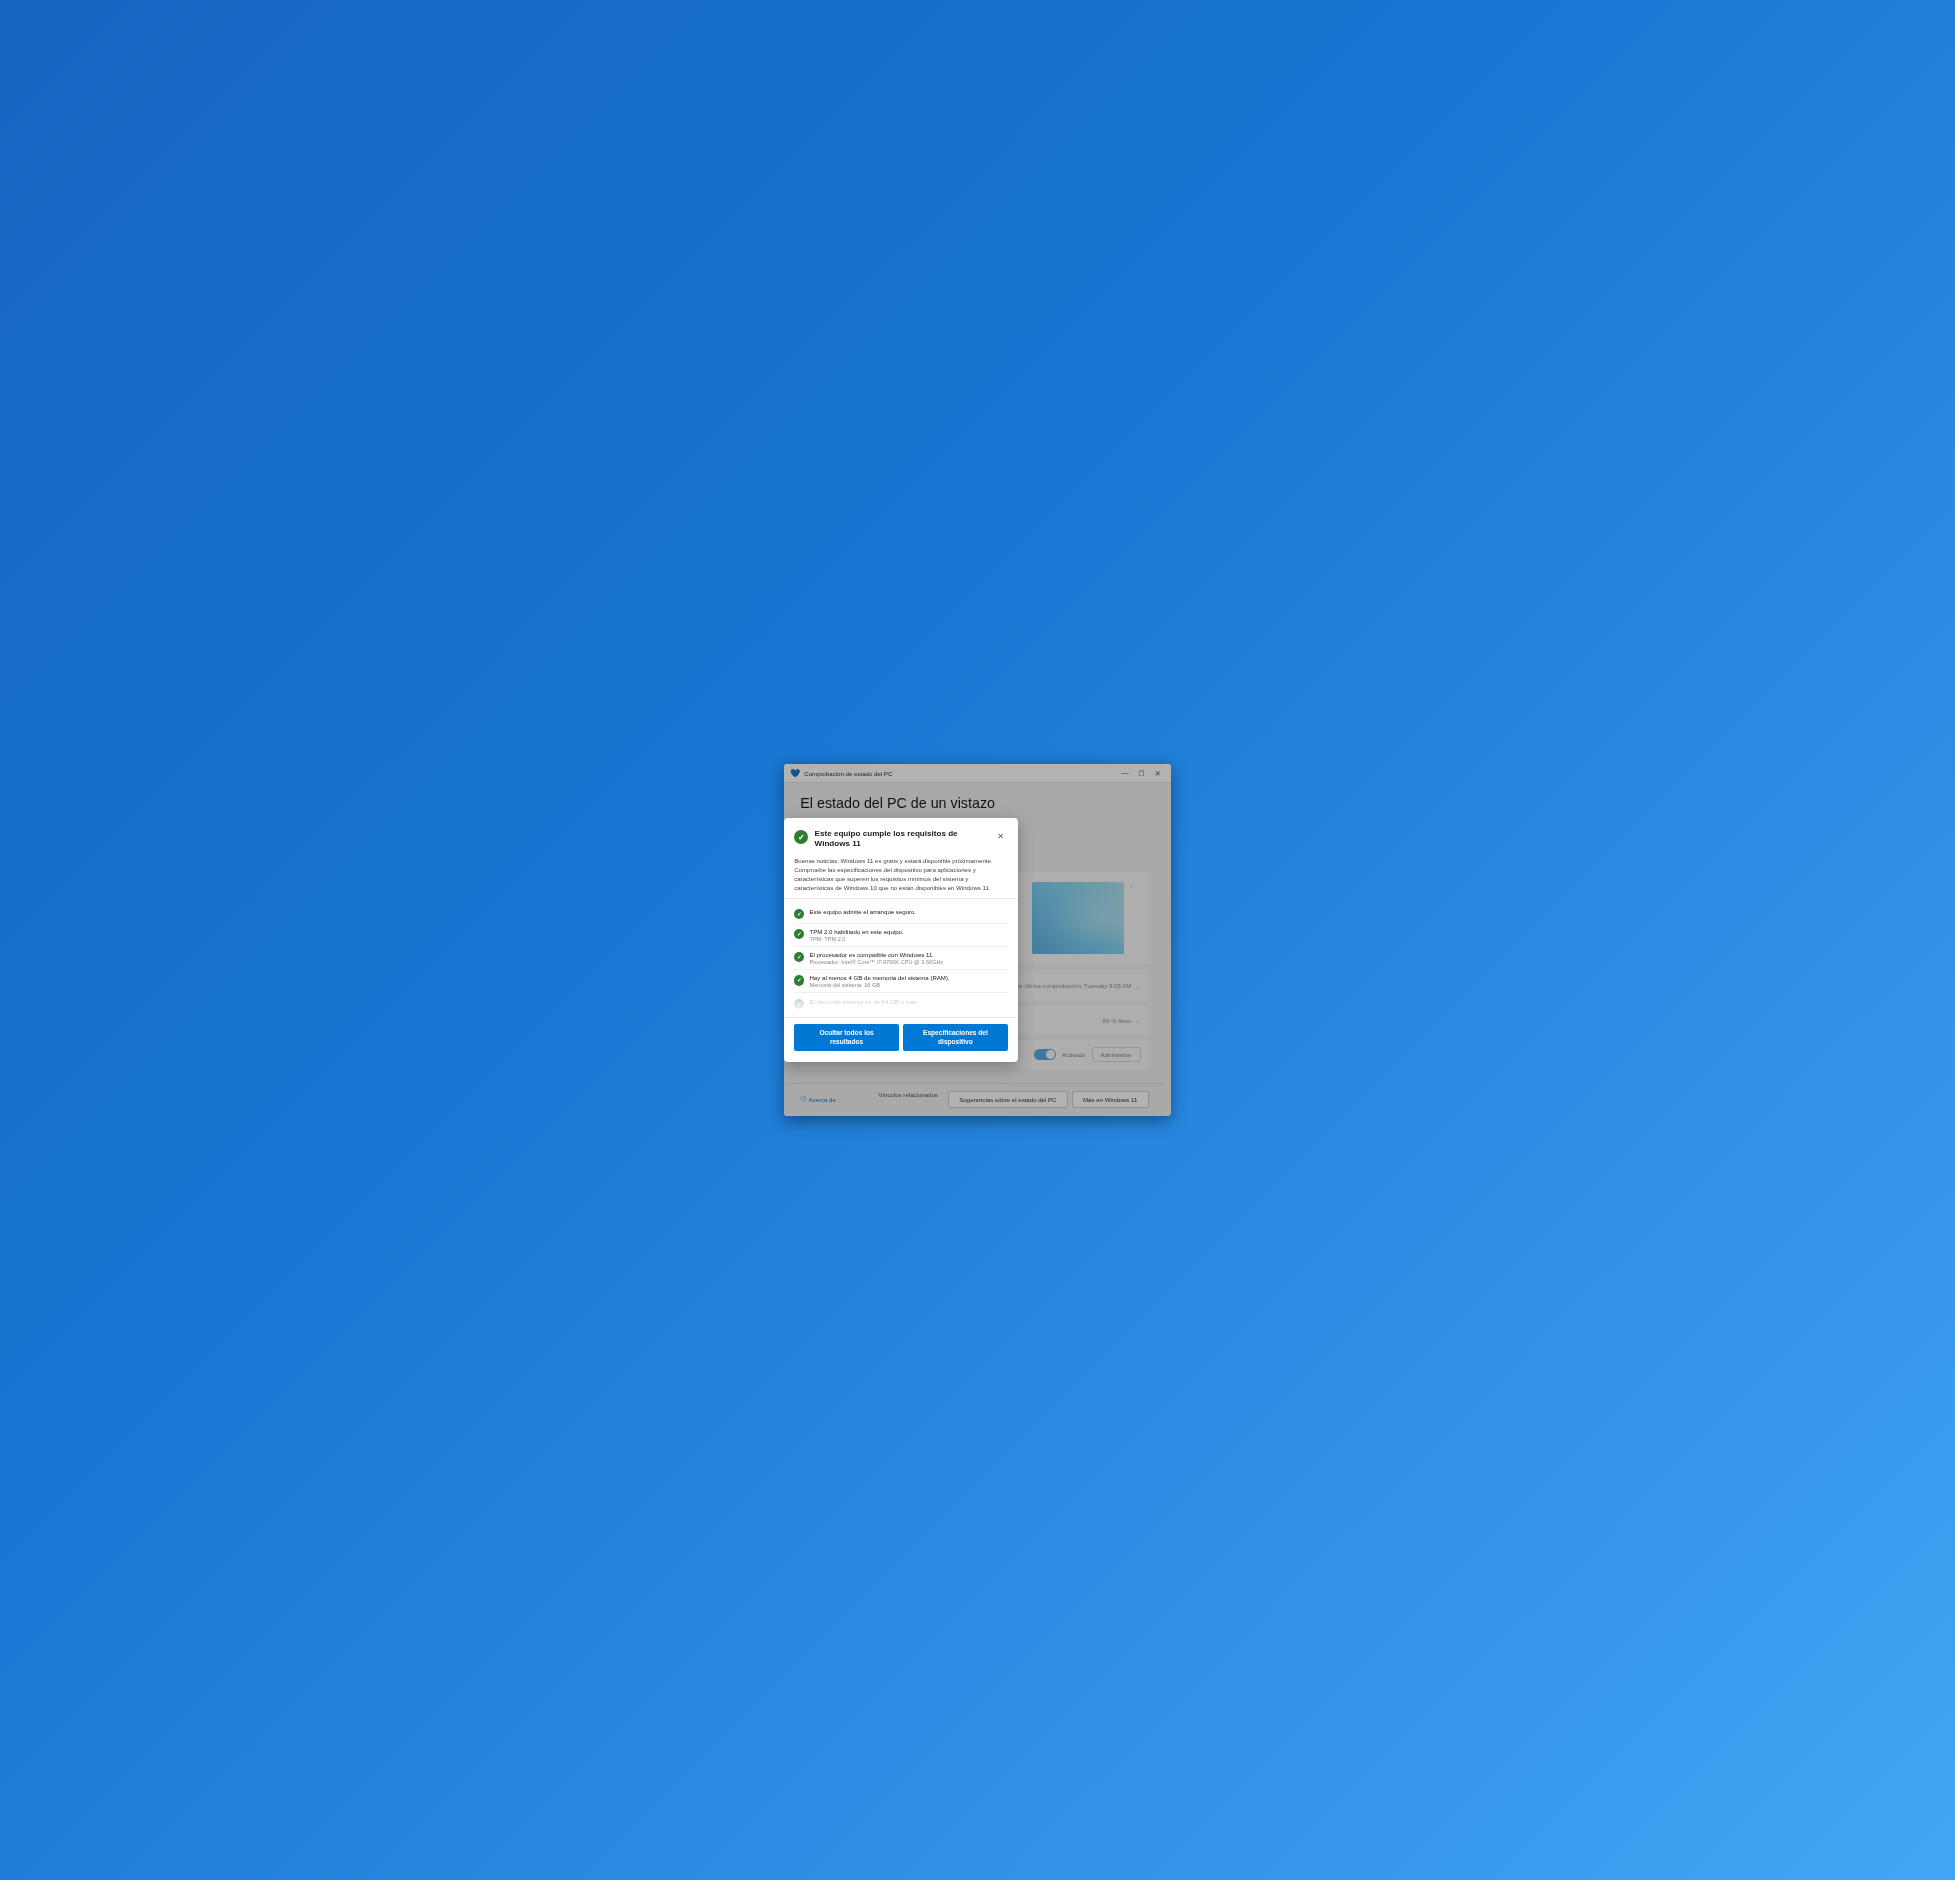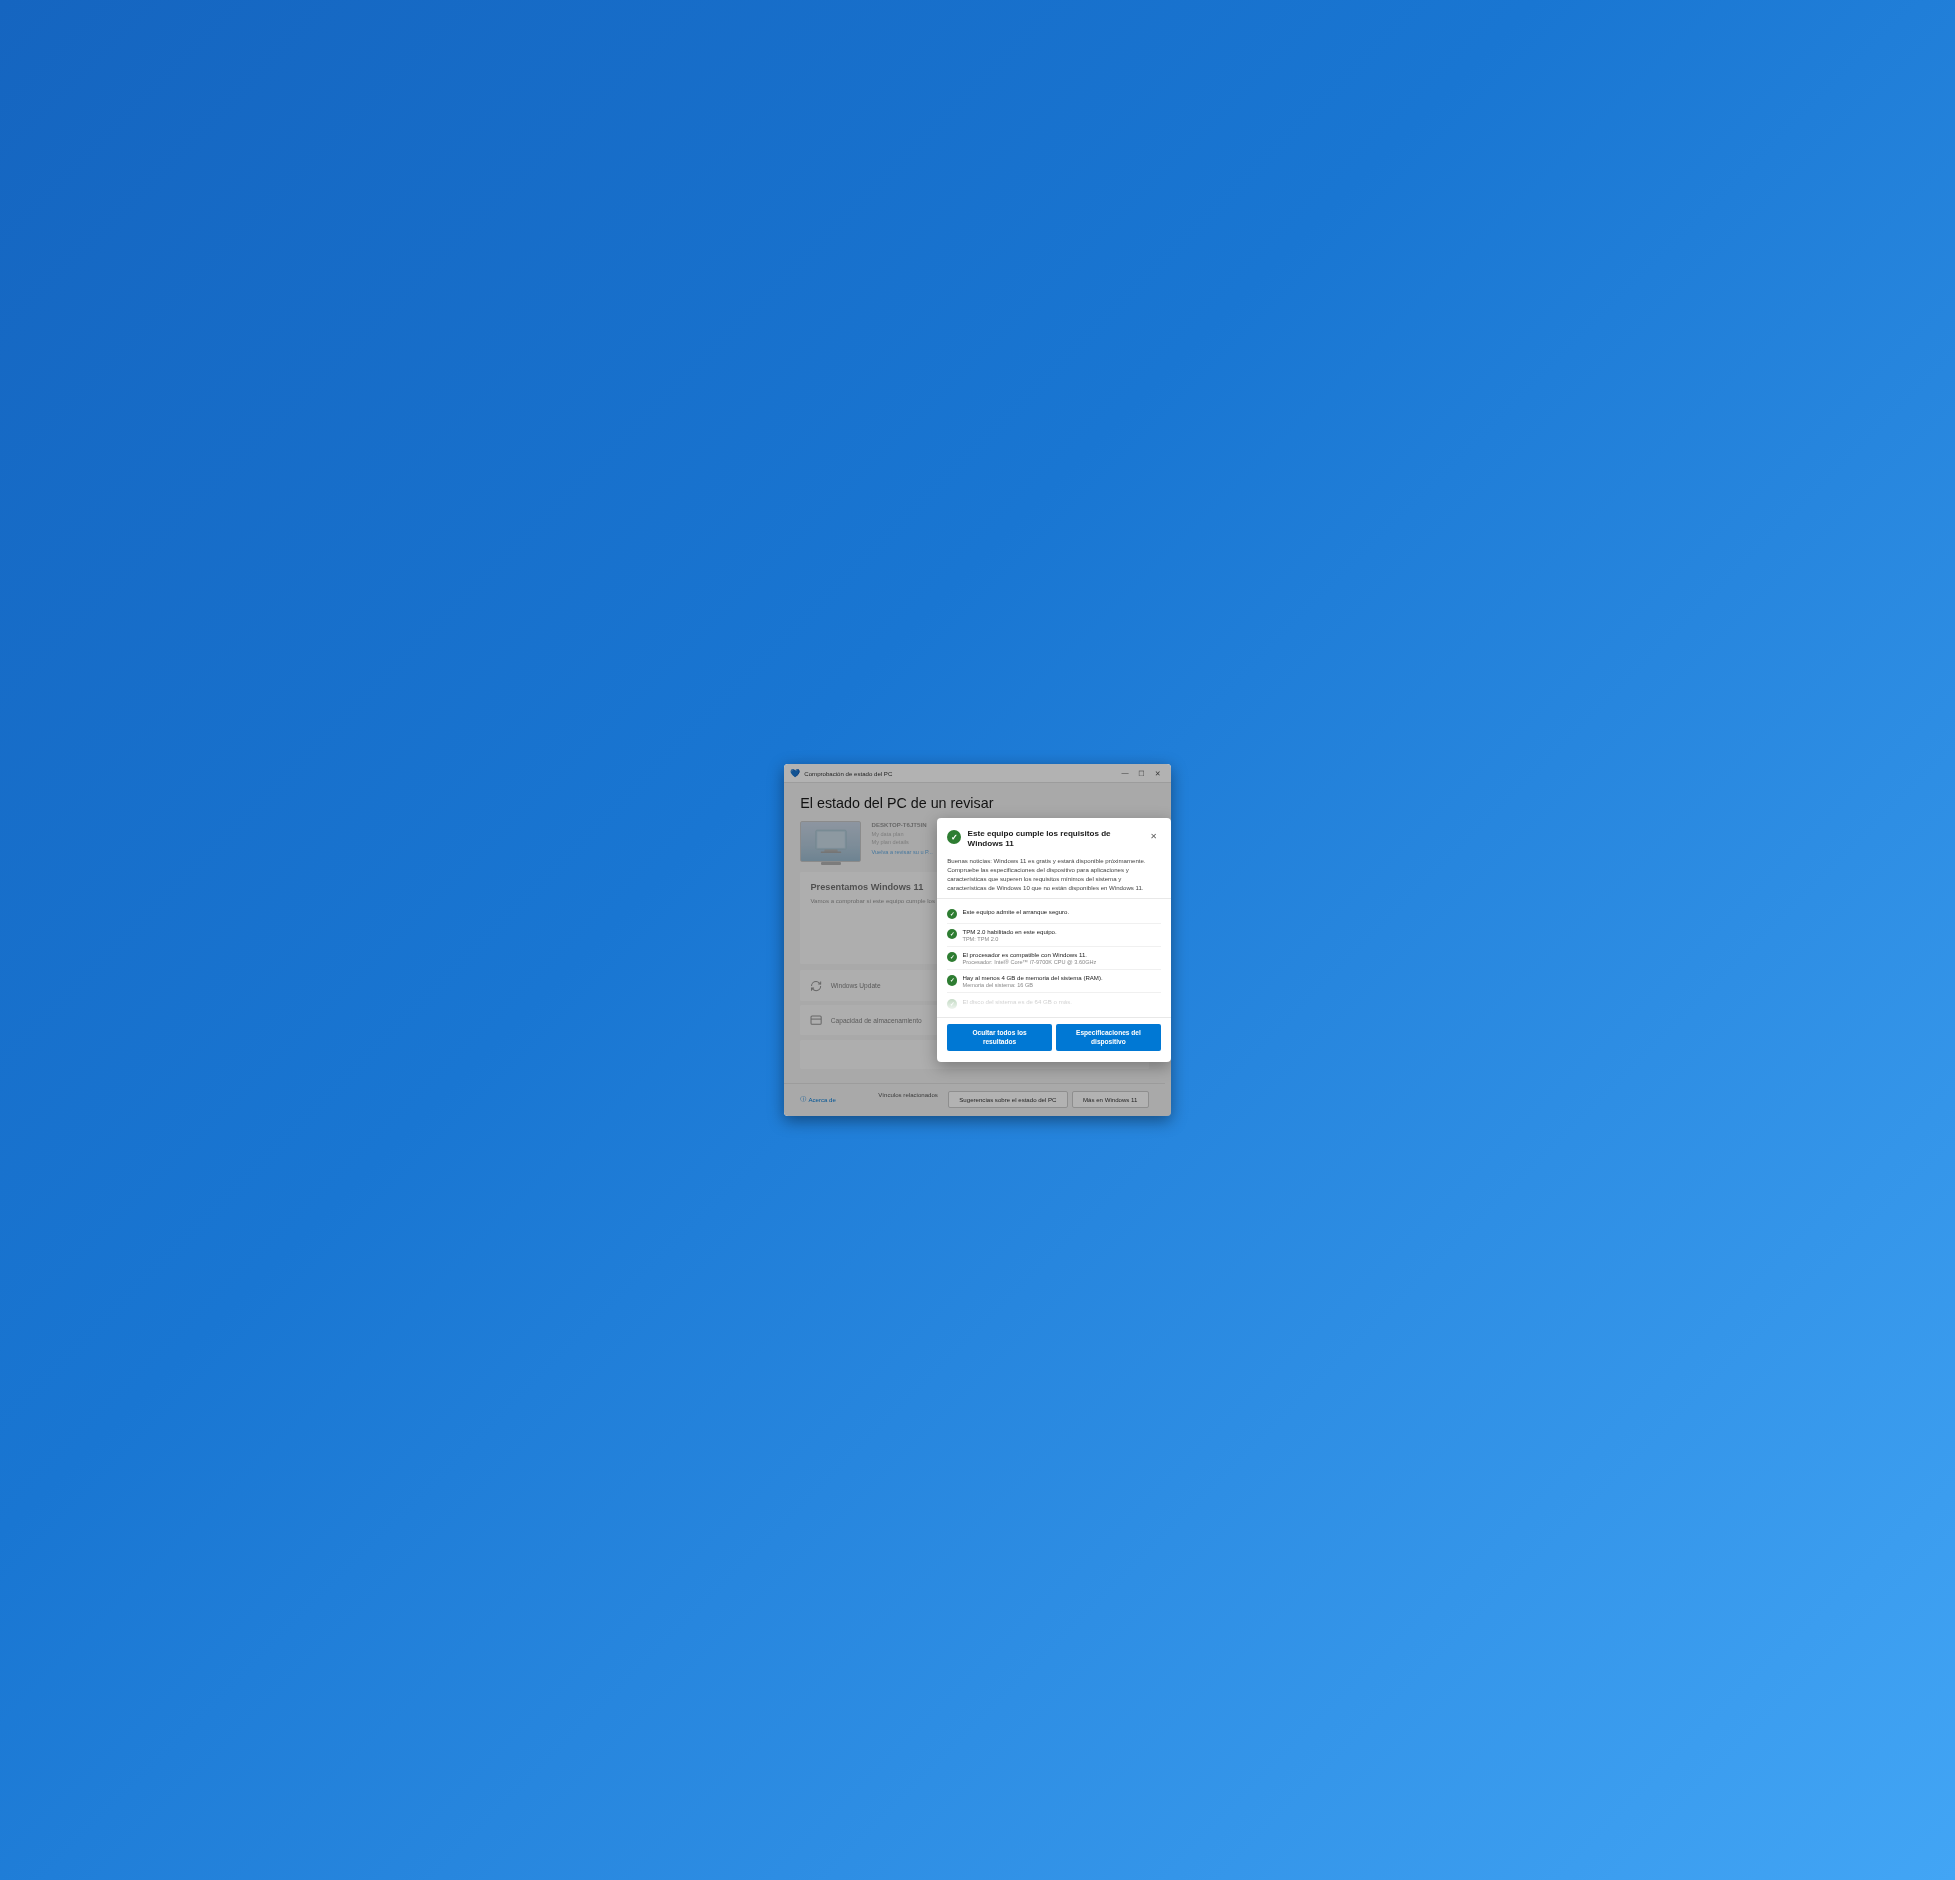--- a/index.html
+++ b/index.html
@@ -303,21 +303,21 @@
     
     .modal-overlay {
       position: absolute;
       top: 0;
       left: 0;
       width: 100%;
       height: 100%;
       background: rgba(0,0,0,0.3);
       display: flex;
       align-items: center;
-      justify-content: flex-end;
+      justify-content: flex-start;
       z-index: 100;
     }
 
     .modal {
       background: white;
       border-radius: 4.1px;
       box-shadow: 0 4.1px 16.3px rgba(0,0,0,0.3);
       width: 234px;
       max-height: 265px;
       display: flex;
@@ -481,21 +481,21 @@
     <span class="titlebar-icon">💙</span>
     <span class="titlebar-title">Comprobación de estado del PC</span>
     <div class="titlebar-controls">
       <button class="titlebar-btn">—</button>
       <button class="titlebar-btn">☐</button>
       <button class="titlebar-btn close">✕</button>
     </div>
   </div>
 
   <div class="main-content">
-    <h1 class="page-title">El estado del PC de un revisar</h1>
+    <h1 class="page-title">El estado del PC de un vistazo</h1>
 
     <div class="pc-section">
       <div class="pc-image">
         <svg width="36" height="25.5" viewBox="0 0 70 50">
           <rect x="5" y="2" width="60" height="38" rx="3" fill="#8ab4cc" stroke="#6699aa" stroke-width="1"></rect>
           <rect x="8" y="5" width="54" height="32" fill="#b0cce0"></rect>
           <rect x="22" y="40" width="26" height="5" rx="1" fill="#888"></rect>
           <rect x="15" y="44" width="40" height="3" rx="1" fill="#777"></rect>
         </svg>
       </div>

